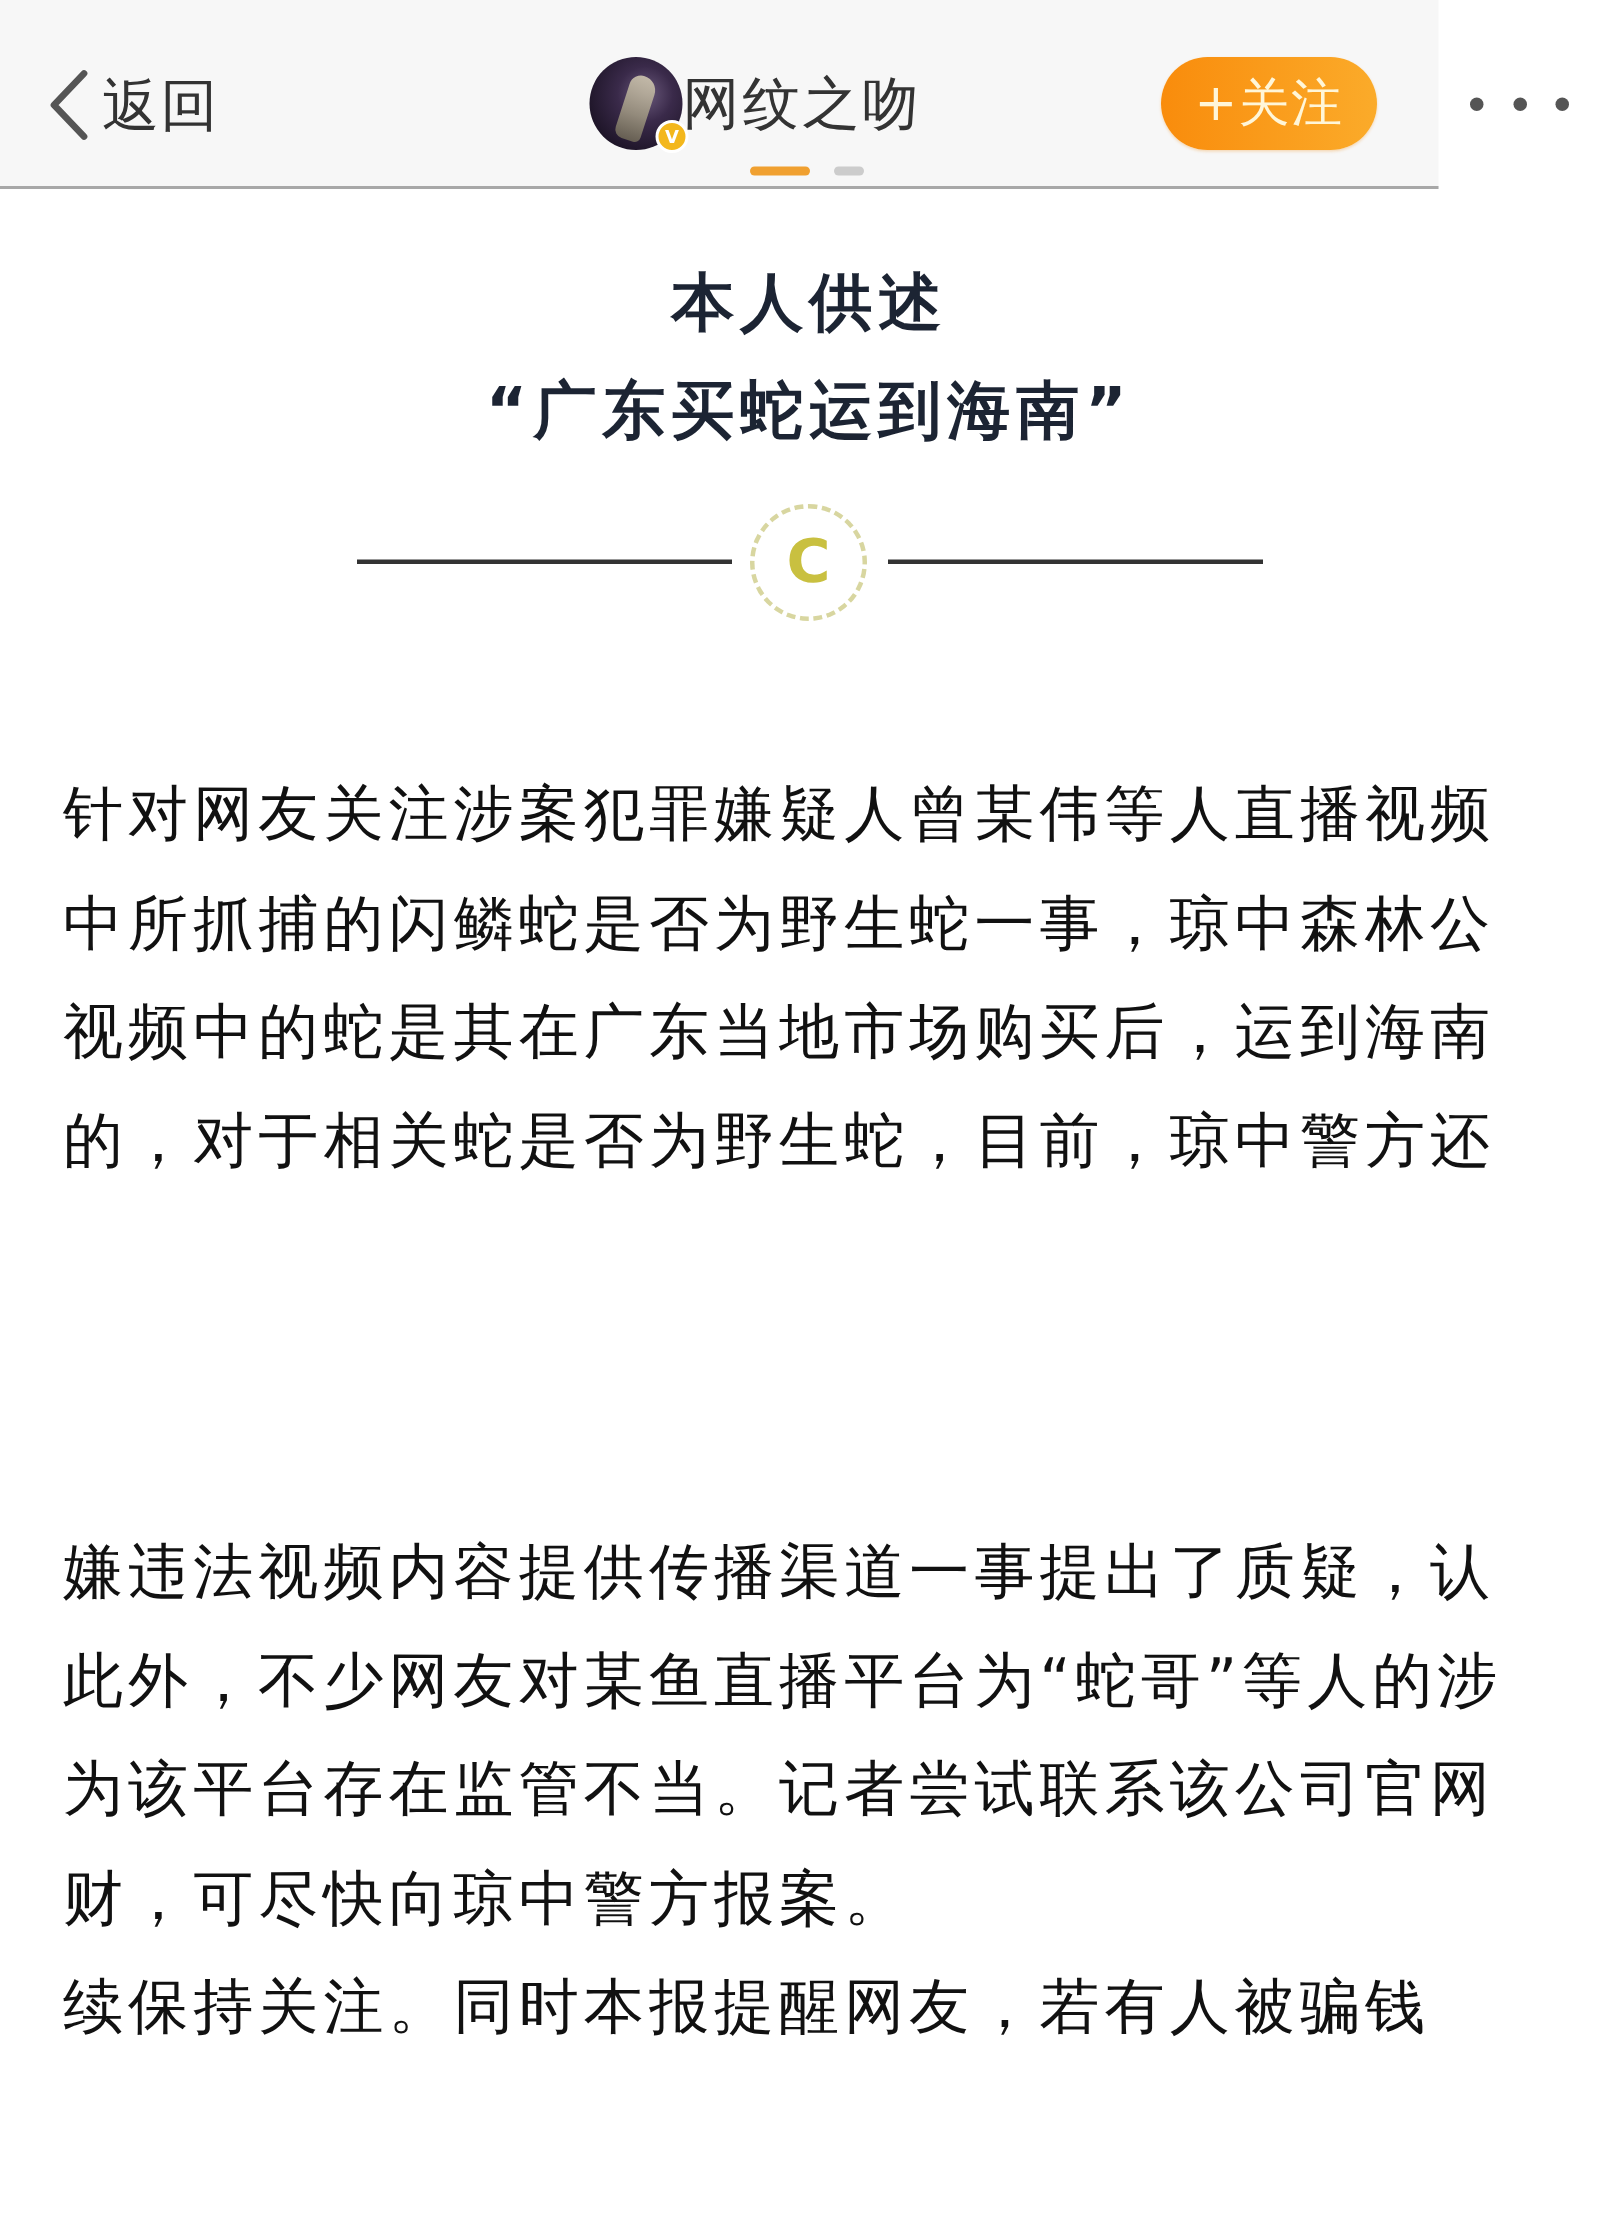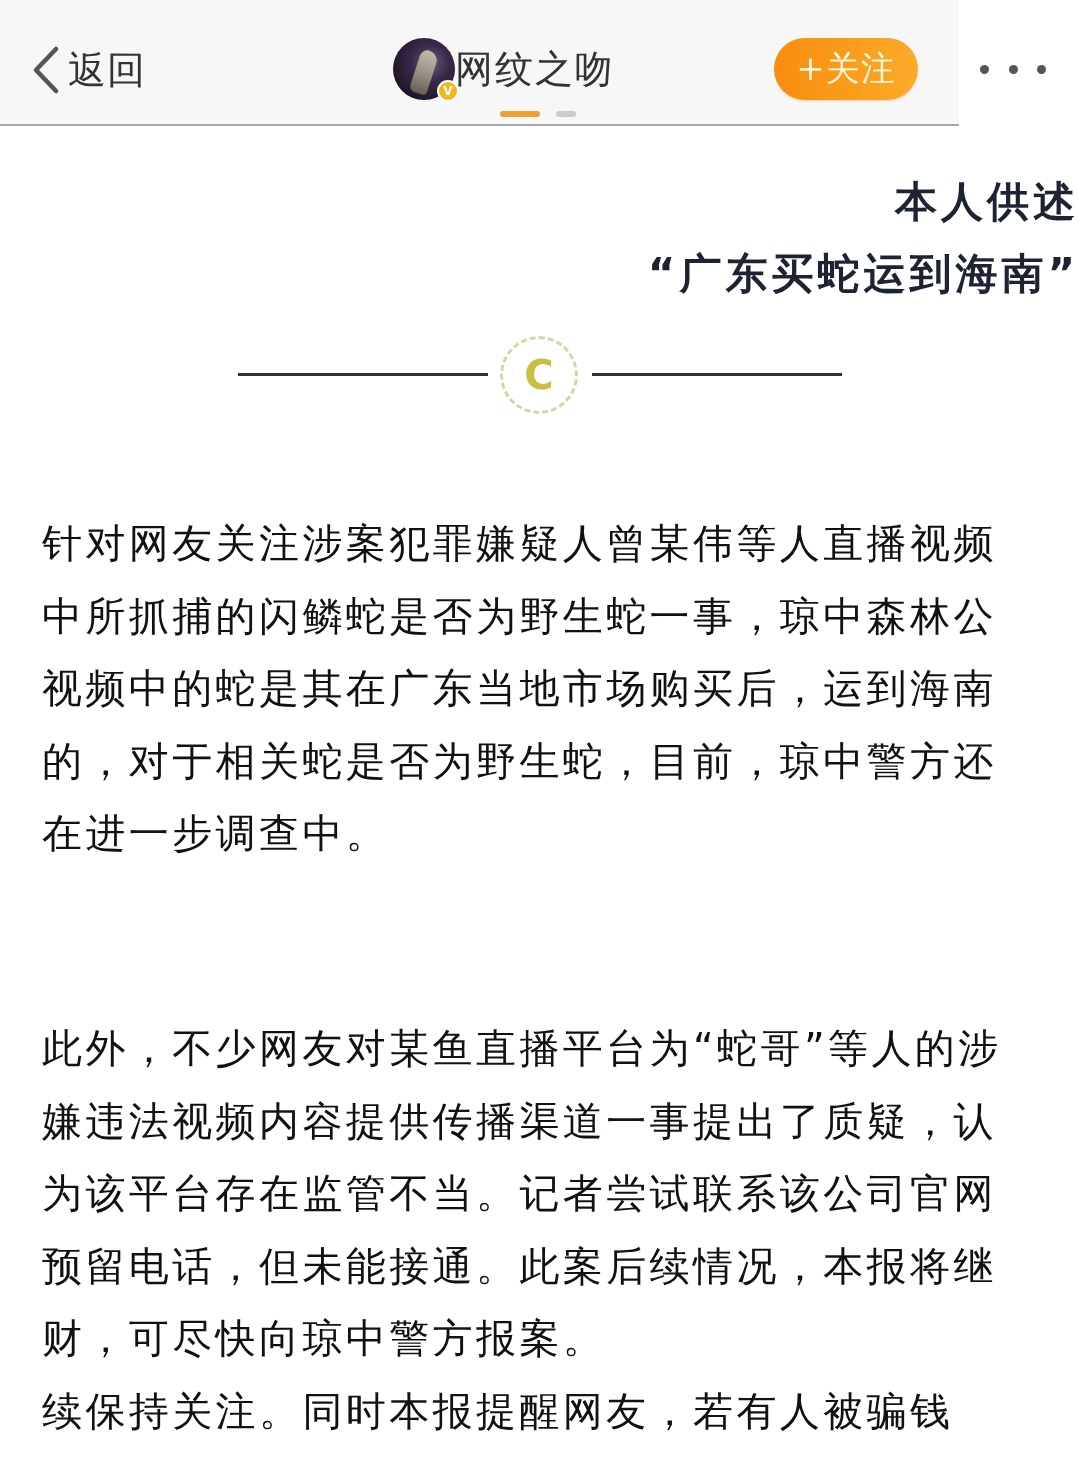--- a/index.html
+++ b/index.html
@@ -114,21 +114,21 @@
     }
     .more-dot {
       width: 9px; height: 9px;
       border-radius: 50%;
       background: #555555;
     }
     .article-title {
       position: absolute;
       left: 0; top: 172px;
       width: 1079px;
-      text-align: right;
+      text-align: center;
       color: #1c2433;
       font-weight: bold;
     }
     .title-line1 {
       font-size: 42px;
       letter-spacing: 4px;
       line-height: 60px;
     }
     .title-line2 {
       font-size: 42px;
@@ -220,23 +220,21 @@
     <span class="divider-letter">C</span>
   </div>
   <div class="divider-line right"></div>
 </div>
 
 <div class="body-text para1">
   <span class="line">针对网友关注涉案犯罪嫌疑人曾某伟等人直播视频</span>
   <span class="line">中所抓捕的闪鳞蛇是否为野生蛇一事，琼中森林公</span>
   <span class="line">视频中的蛇是其在广东当地市场购买后，运到海南</span>
   <span class="line">的，对于相关蛇是否为野生蛇，目前，琼中警方还</span>
-  <span class="line">在进一步调查中。</span>
 </div>
 
 <div class="body-text para2">
+  <span class="line">嫌违法视频内容提供传播渠道一事提出了质疑，认</span>
   <span class="line">此外，不少网友对某鱼直播平台为“蛇哥”等人的涉</span>
-  <span class="line">嫌违法视频内容提供传播渠道一事提出了质疑，认</span>
   <span class="line">为该平台存在监管不当。记者尝试联系该公司官网</span>
-  <span class="line">预留电话，但未能接通。此案后续情况，本报将继</span>
   <span class="line">财，可尽快向琼中警方报案。</span>
   <span class="line">续保持关注。同时本报提醒网友，若有人被骗钱</span>
 </div>
 
 </body></html>

